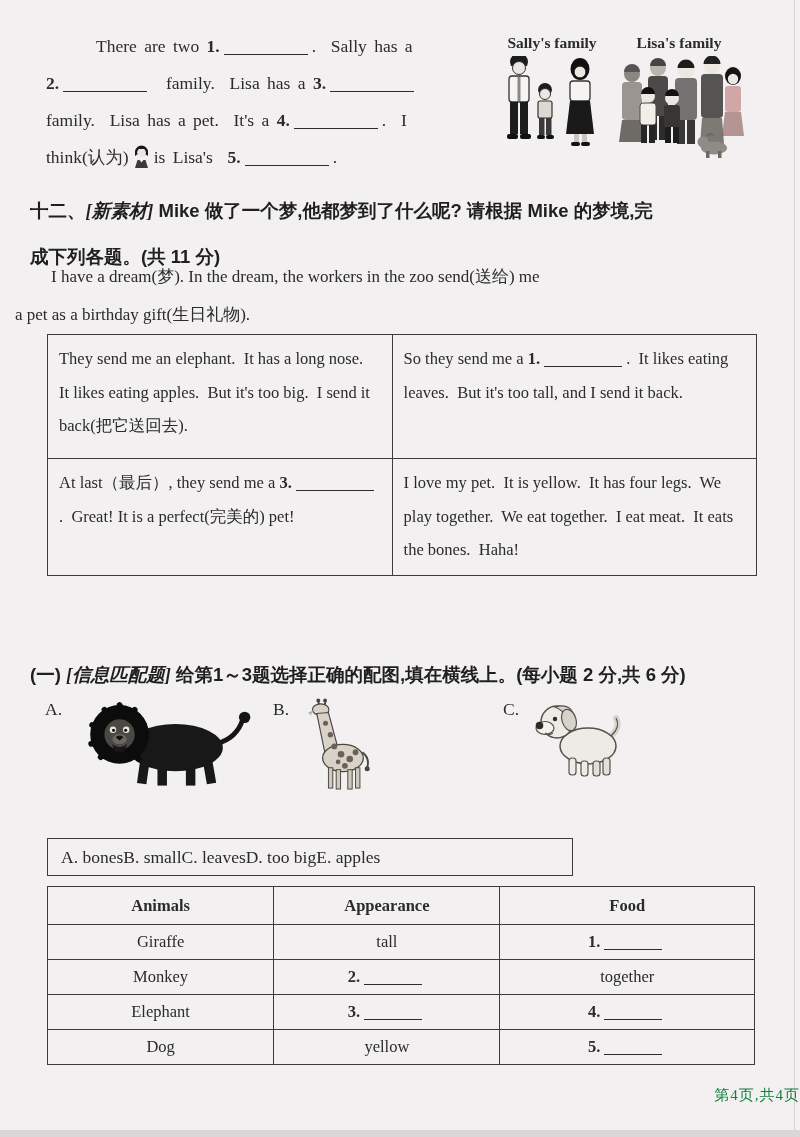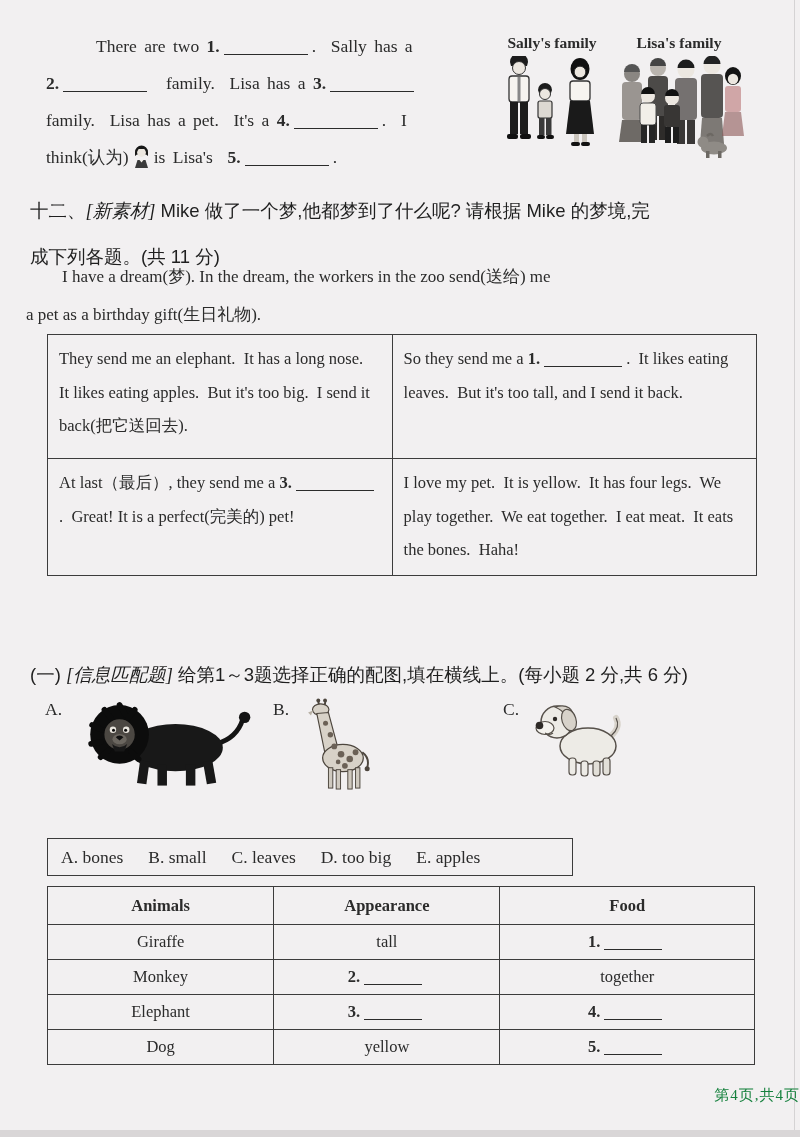--- a/index.html
+++ b/index.html
@@ -23,25 +23,25 @@
   .pline{white-space:pre;}
   .pline.indent{padding-left:50px;}
   .girl-inline{display:inline-block;vertical-align:-6px;margin:0 4px;}
 
   
   .families{position:absolute;left:498px;top:34px;width:285px;display:flex;gap:8px;}
   .families figure{margin:0;text-align:center;}
   .families figcaption{font-size:15.5px;font-weight:700;margin-bottom:4px;white-space:nowrap;}
 
   
-  .cn-heading{font-family:"Liberation Sans","DejaVu Sans",sans-serif;font-weight:400;
+  .cn-heading{font-family:"Liberation Sans","DejaVu Sans",sans-serif;font-weight:700;
     font-size:18.5px;line-height:45px;color:#1f1f1f;}
   .sec12-heading{position:absolute;left:30px;top:188px;width:748px;}
   .tag{font-family:"Liberation Serif",serif;font-style:italic;}
-  .sec12-intro{position:absolute;left:26px;top:258px;width:742px;
+  .sec12-intro{position:absolute;left:15px;top:258px;width:742px;
     font-size:17px;line-height:38px;}
   .sec12-intro .i1{padding-left:36px;white-space:pre;}
   .sec12-intro .i2{white-space:pre;}
 
   
   .dream-table{position:absolute;left:47px;top:334px;width:710px;border-collapse:collapse;}
   .dream-table td{border:1.7px solid #3c3c3c;vertical-align:top;
     padding:7px 11px 5px 11px;font-size:16.5px;line-height:33.5px;white-space:pre-wrap;}
   .dream-table td.cl{width:48.6%;}
   .dream-table tr.r1 td{height:111px;}
@@ -53,21 +53,21 @@
   .animals-row{position:absolute;left:45px;top:698px;width:730px;height:95px;}
   .animal-item{position:absolute;top:0;display:flex;align-items:flex-start;}
   .animal-item .opt-label{font-size:17.5px;margin-right:14px;line-height:22px;}
   .animal-a{left:0;}
   .animal-b{left:228px;}
   .animal-c{left:458px;}
 
   
   .part2-heading{position:absolute;left:30px;top:792px;width:748px;}
   .options-box{position:absolute;left:47px;top:838px;width:498px;
-    border:1.7px solid #3c3c3c;padding:5px 13px;display:flex;gap:25px;
+    border:1.7px solid #3c3c3c;padding:5px 13px;display:flex;
     font-size:17.5px;line-height:26px;white-space:nowrap;}
 
   
   .answer-table{position:absolute;left:47px;top:886px;width:708px;border-collapse:collapse;}
   .answer-table td{border:1.6px solid #3c3c3c;text-align:center;font-size:16.5px;height:32px;}
   .answer-table tr.head td{font-weight:700;height:35px;}
   .answer-table td.c1{width:32%;}
   .answer-table td.c2{width:32%;}
   .answer-table td.c3{width:36%;}
 

